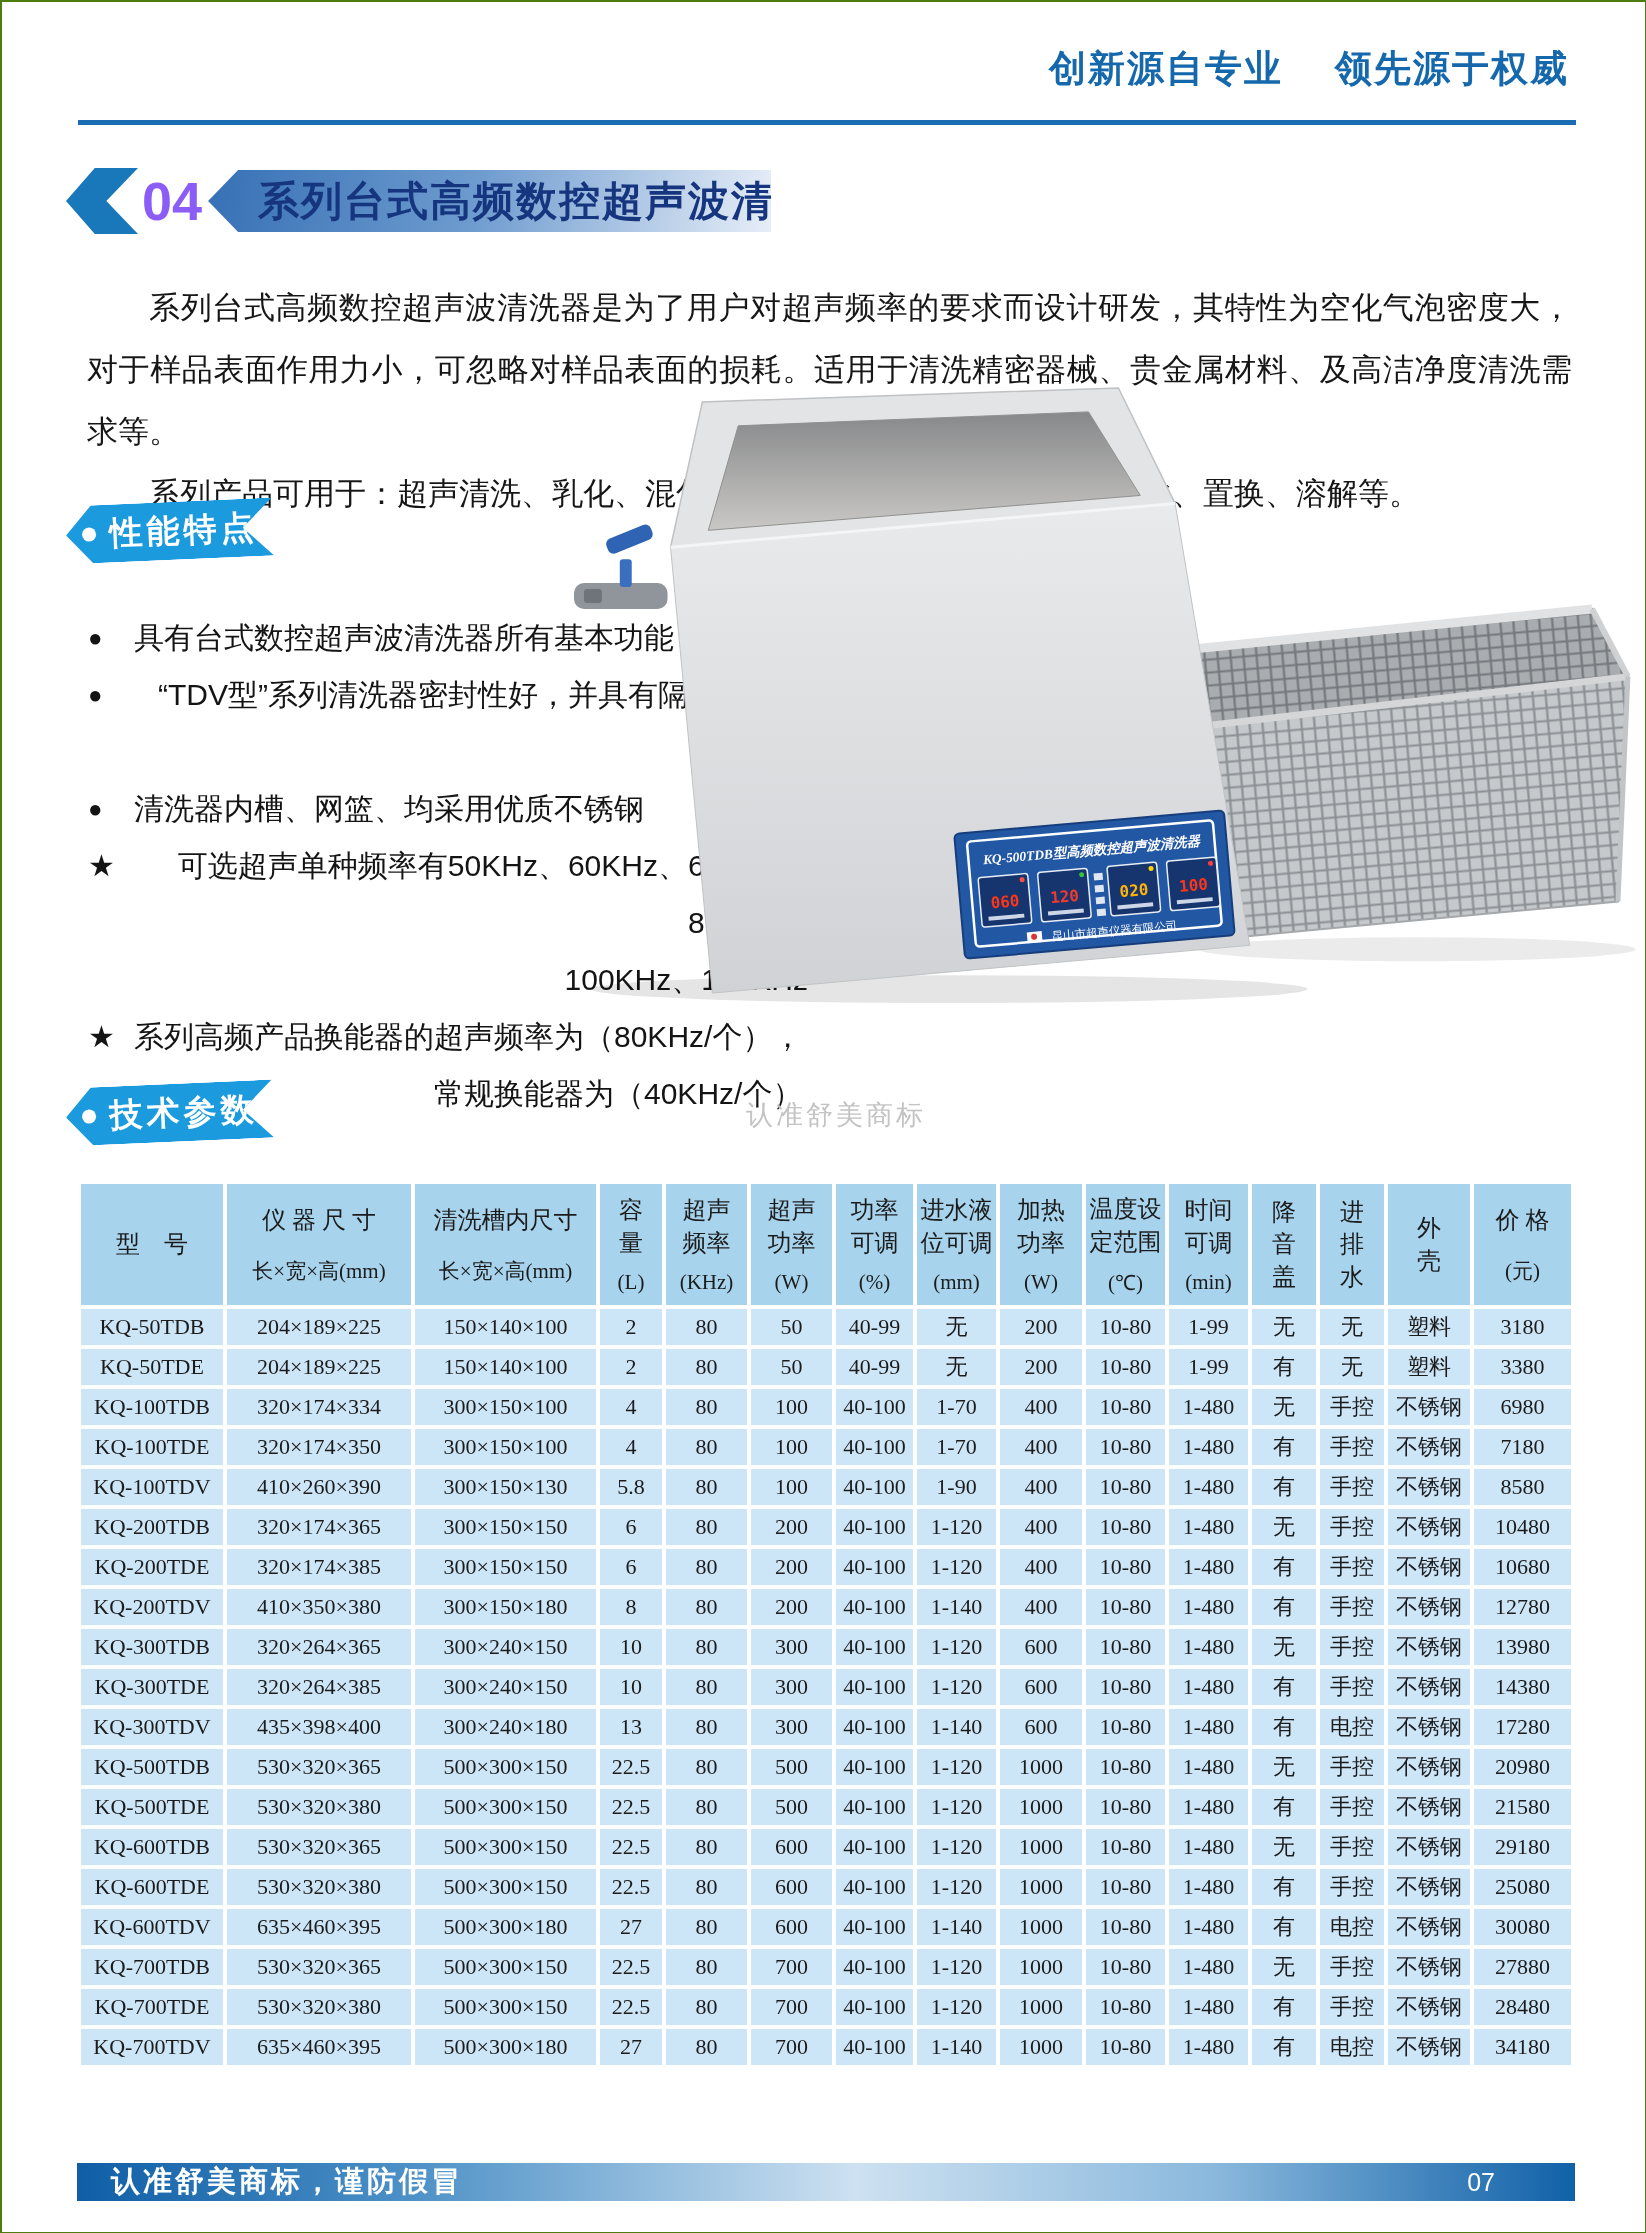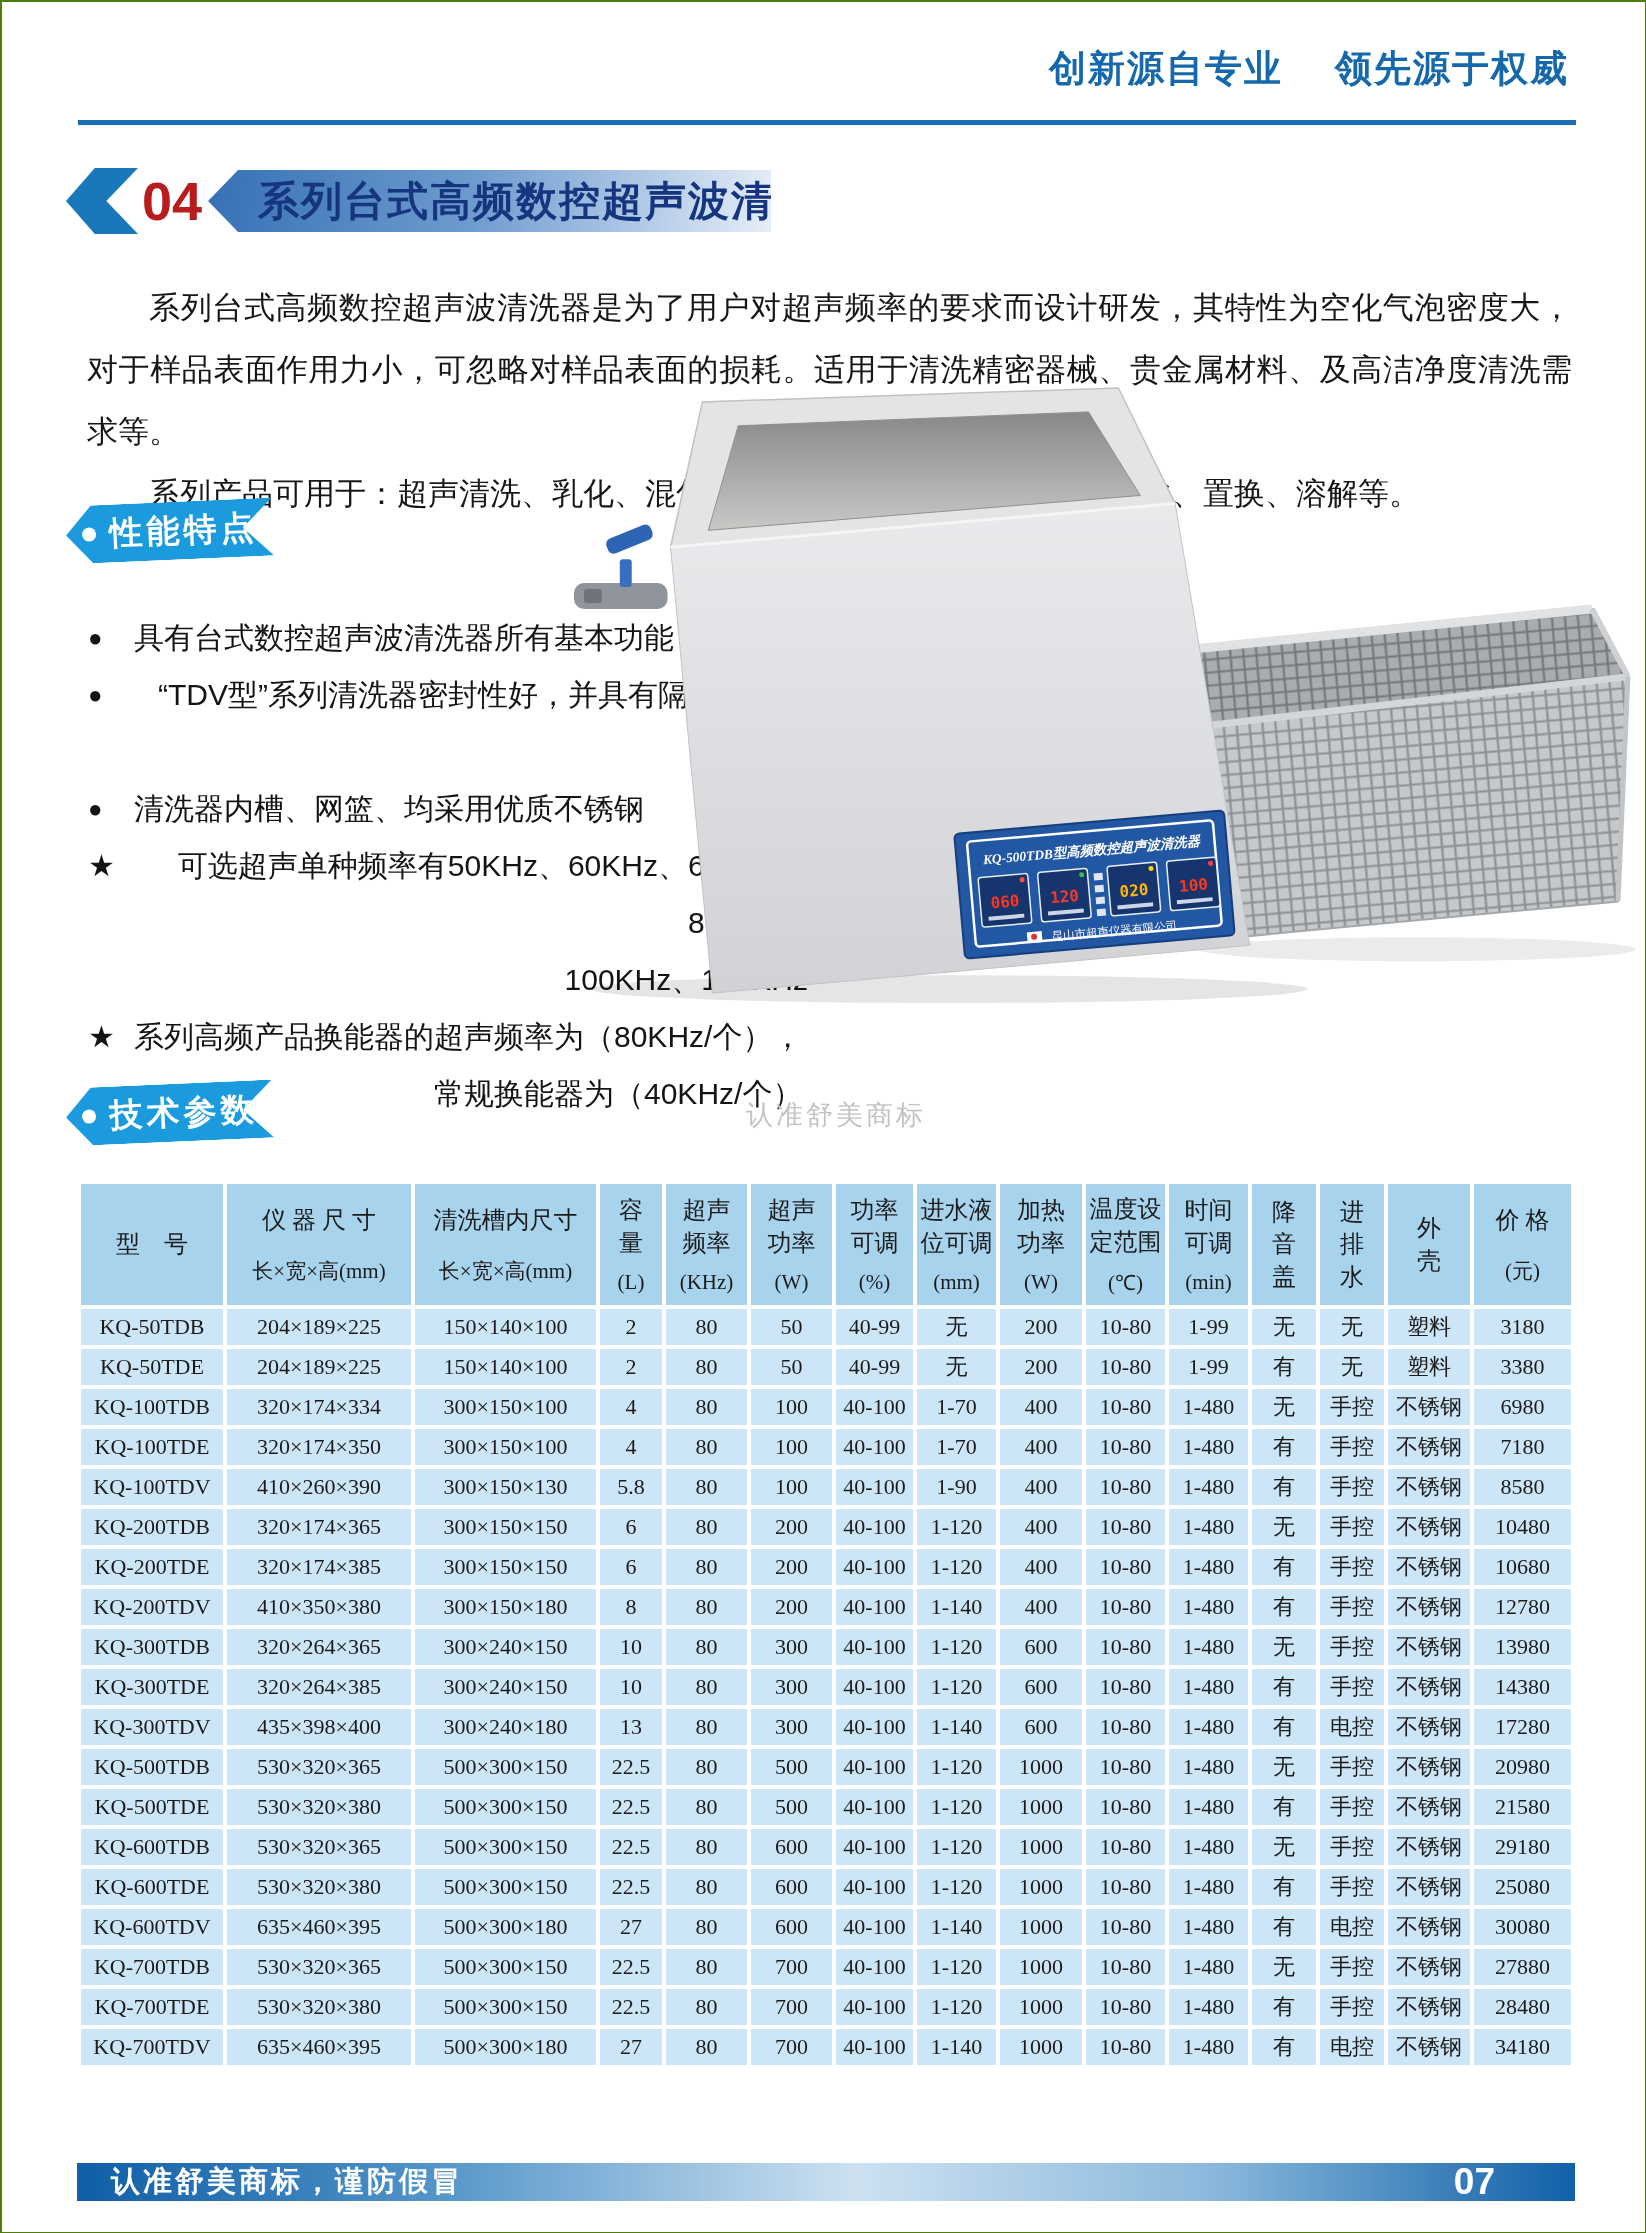--- a/index.html
+++ b/index.html
@@ -10,21 +10,21 @@
   }
   
   .slogan{position:absolute; top:42px; right:76px; font-size:37px; font-weight:bold;
     color:#1468ab; letter-spacing:2px; white-space:nowrap;}
   .slogan-gap{display:inline-block; width:52px;}
   .top-rule{position:absolute; top:118px; left:76px; width:1498px; height:5px; background:#1b6db3;}
   
   .banner-row{position:absolute; top:165px; left:64px; height:68px; display:flex; align-items:center;}
   .chevron{width:72px; height:66px; background:#1878ba; flex:none;
     clip-path:polygon(100% 0, 40% 0, 0 50%, 40% 100%, 100% 100%, 56% 50%);}
-  .section-number{font-size:54px; font-weight:bold; color:#b91c1c; margin:0 6px 0 4px; flex:none;}
+  .section-number{font-size:54px; font-weight:bold; color:#8b5cf6; margin:0 6px 0 4px; flex:none;}
   .banner{width:563px; height:62px; box-sizing:border-box; display:flex; align-items:center;
     padding-left:50px; background:linear-gradient(100deg,#3670b5 0%,#6f9ccf 48%,#e7eef8 100%);
     clip-path:polygon(30px 0, 100% 0, 100% 100%, 30px 100%, 0 50%);}
   .banner-title{font-size:41px; font-weight:bold; color:#16357f; letter-spacing:2px; white-space:nowrap;}
   
   .intro{position:absolute; top:275px; left:85px; width:1485px; font-size:31px;
     line-height:62px; text-align:justify; color:#161616;}
   .intro p{margin:0; text-indent:2em;}
   
   .ribbon{position:absolute; left:64px; width:207px; height:58px; background:#1b9ade;
@@ -56,21 +56,21 @@
     white-space:pre-line; color:#1b1b1b; text-align:center;}
   .th-unit{font-family:"Liberation Serif", serif; font-size:21px; color:#1b1b1b;}
   .spec-table td{background:#cde6f7; height:36px; padding:0; text-align:center;
     font-family:"Liberation Serif", serif; font-size:22px; color:#1b1b1b; white-space:nowrap;}
   
   .footer-bar{position:absolute; top:2161px; left:75px; width:1498px; height:38px;
     box-sizing:border-box; padding:0 80px 0 34px; display:flex; align-items:center;
     justify-content:space-between; color:#ffffff;
     background:linear-gradient(90deg,#0f5ea6 0%,#4c90c6 22%,#cde1f1 52%,#8ab8dc 76%,#1061a8 100%);}
   .footer-notice{font-size:29px; font-weight:bold; letter-spacing:3px;}
-  .footer-page{font-size:37px; font-weight:bold;margin-left:32px;}
+  .footer-page{font-size:25px; font-weight:normal;margin-left:32px;}
 </style>
 </head>
 <body>
 
 <div class="page">
 
   <div class="slogan"><span>创新源自专业</span><span class="slogan-gap"></span><span>领先源于权威</span></div>
   <div class="top-rule"></div>
 
   <div class="banner-row">

